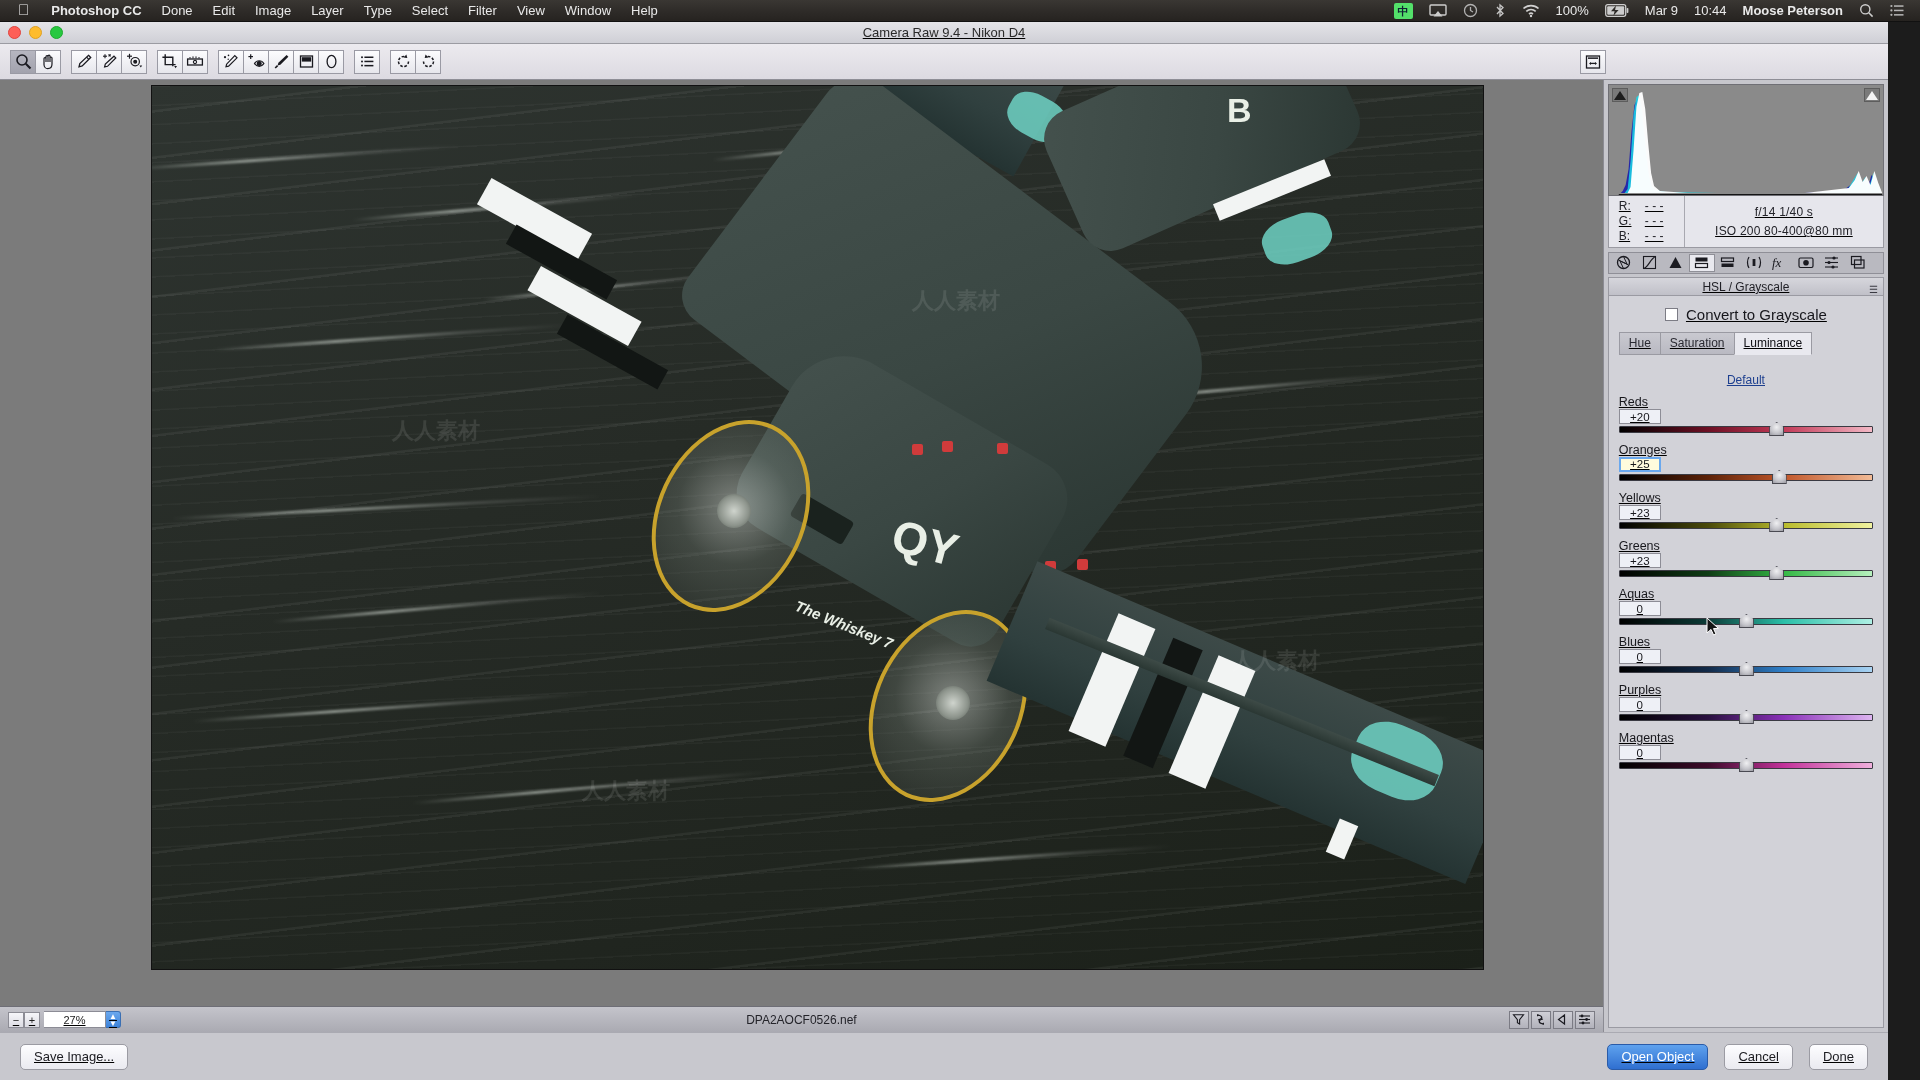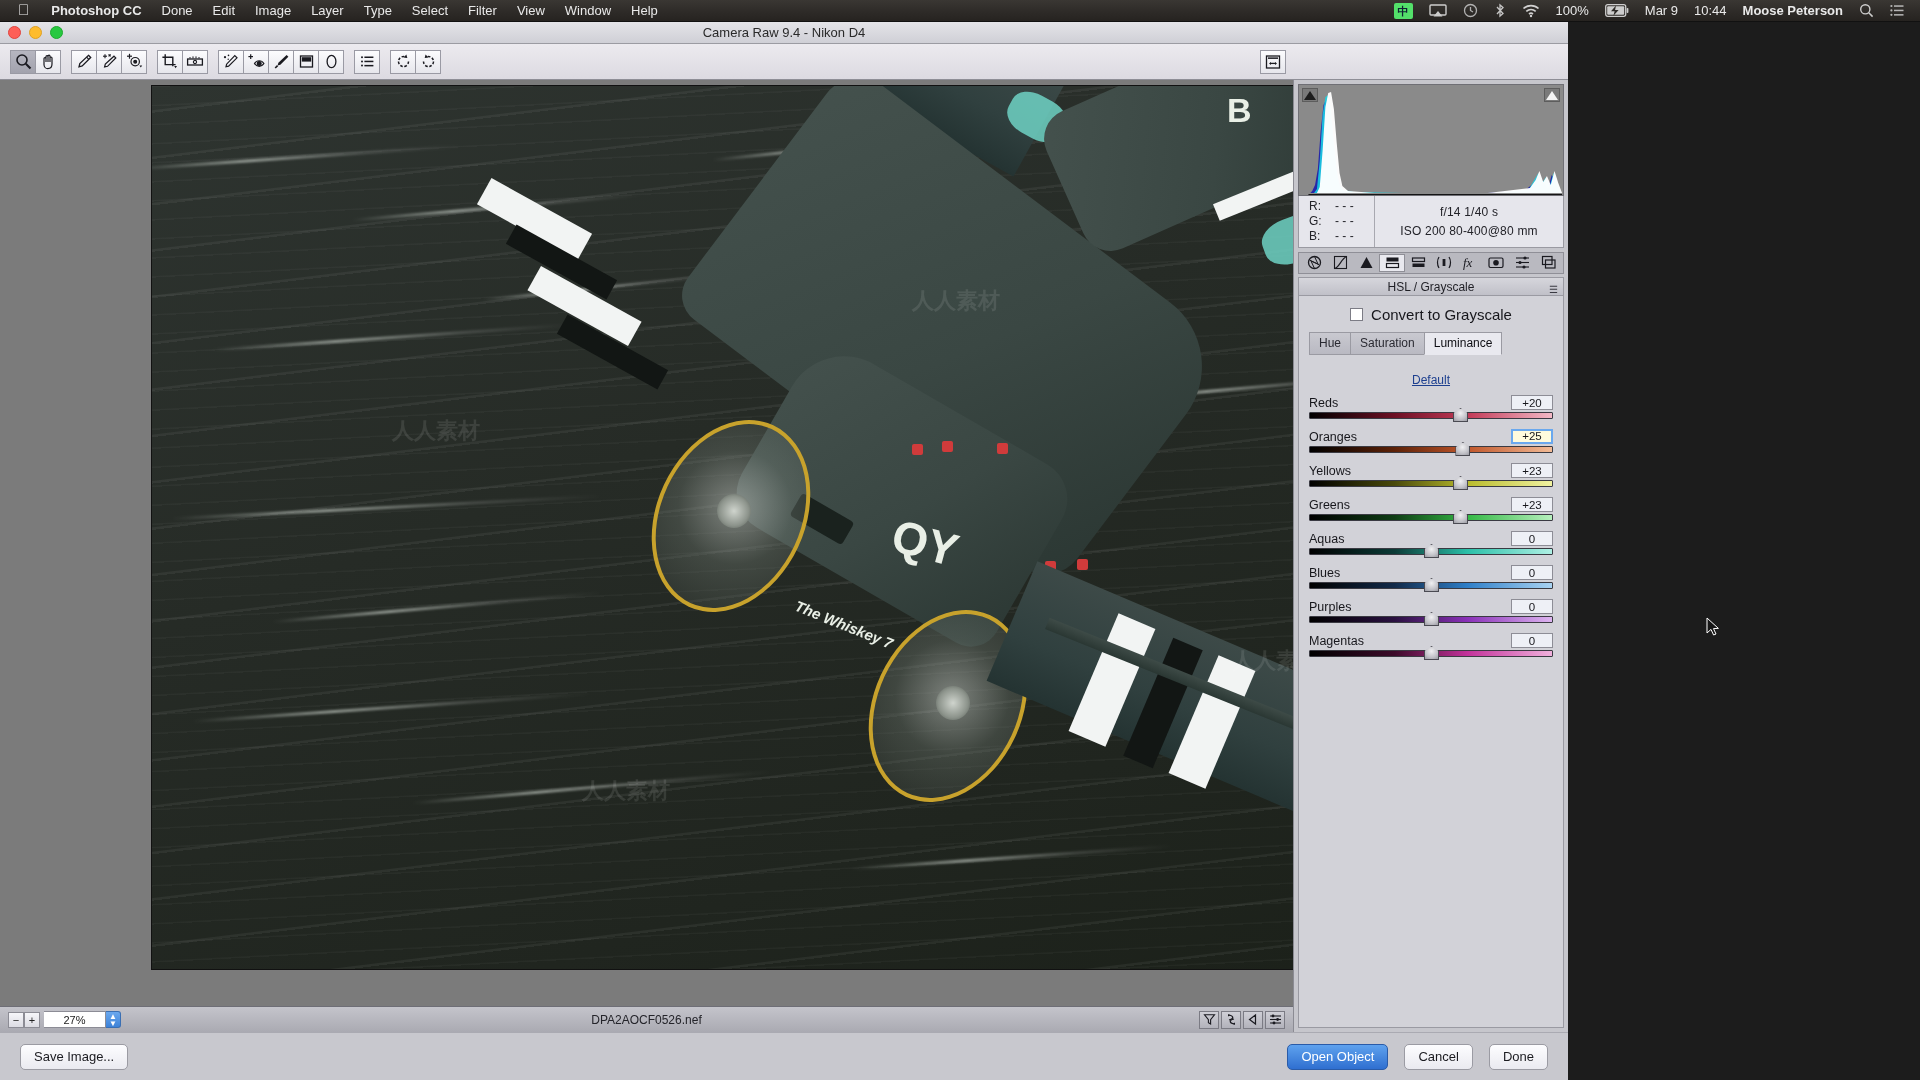--- a/index.html
+++ b/index.html
@@ -27,23 +27,23 @@
   #menubar .status { padding: 0 8px; display: flex; align-items: center; white-space: nowrap; }
   .green-chip {
     display:inline-block; width:19px; height:16px; background:#53e06a;
     border-radius:2px; color:#123; font-size:11px; text-align:center;
     line-height:16px; font-weight:bold; overflow:hidden;
   }
   .mb-icon { display:inline-block; opacity:.85; }
 
   
   #crwindow {
-    position: absolute; top: 22px; left: 0; width: 1568px; height: 1058px;
+    position: absolute; top: 22px; left: 0; width: 1888px; height: 1058px;
     background: #c9c9cf;
-    display: flex; flex-direction: column;
+    display: flex; flex-direction: column; text-decoration: underline;
   }
   #titlebar {
     height: 22px;
     background: linear-gradient(180deg,#e4e4e8 0%,#cfcfd6 100%);
     border-bottom: 1px solid #9b9ba2;
     position: relative;
     display:flex; align-items:center; justify-content:center;
   }
   #titlebar .title { font-size: 13px; color: #2a2a2a; }
   .lights { position:absolute; left:8px; top:4px; display:flex; gap:8px; }
@@ -226,21 +226,21 @@
     background: linear-gradient(180deg,#c9c9d0,#b9b9c2);
     border:1px solid #9a9aa2; border-bottom:1px solid #9a9aa2;
     margin-right:-1px;
   }
   .hsltab.sel {
     background:#e9e9ef; color:#0d0d12; border-bottom-color:#e9e9ef; font-weight:normal;
   }
   #defaultlink { text-align:center; font-size:12px; color:#1d3f8f; text-decoration:underline; margin-bottom:8px; }
 
   .slider-row { margin-bottom: 10px; }
-  .sl-head { display:flex; align-items:flex-end; justify-content:space-between; margin-bottom:2px; }
+  .sl-head { display:flex; align-items:flex-start; justify-content:space-between; margin-bottom:2px;flex-direction:column; }
   .sl-label { font-size:12.5px; color:#17171c; }
   .sl-val {
     width: 42px; height:15px; background:#eef0f6; border:1px solid #8d8d96;
     font-size:11.5px; color:#17171c; text-align:center; line-height:14px;
   }
   .sl-val.focus { background:#fffbdd; border:2px solid #6aa8ee; line-height:11px; }
   .sl-track {
     position:relative; height:7px; border:1px solid #3a3a42; border-radius:1px;
   }
   .sl-knob {

